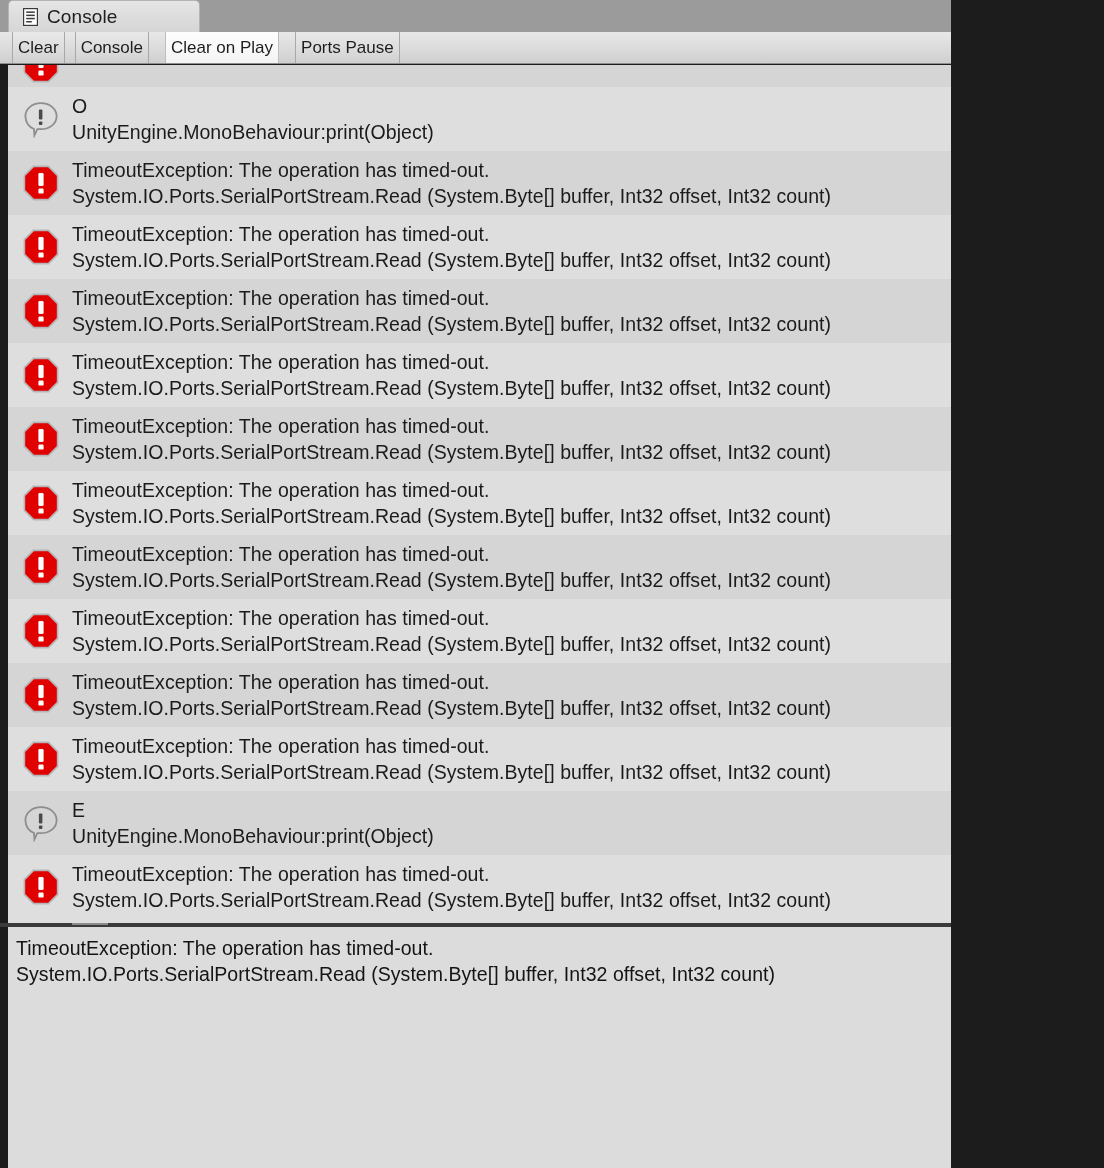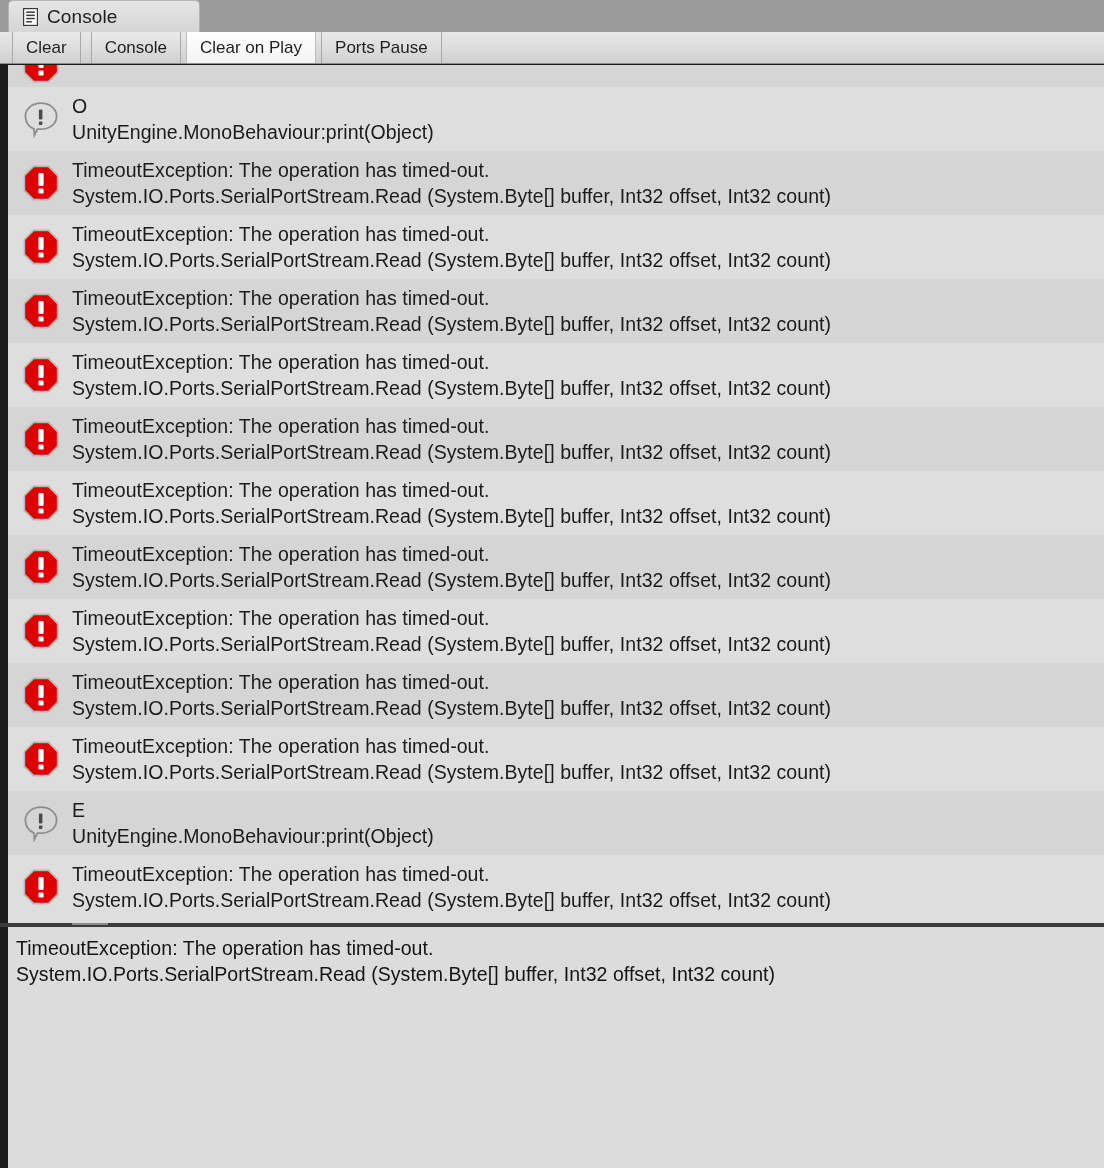--- a/index.html
+++ b/index.html
@@ -7,21 +7,21 @@
     margin: 0;
     padding: 0;
     background: #1c1c1c;
   }
   body {
     font-family: "Liberation Sans", "DejaVu Sans", sans-serif;
     -webkit-font-smoothing: antialiased;
   }
   #app {
     position: relative;
-    width: 1104px;
+    width: 951px;
     height: 1168px;
     overflow: hidden;
     background: #1c1c1c;
   }
 
   
   .titlebar {
     position: absolute;
     left: 0; top: 0;
     width: 1104px;
@@ -72,32 +72,32 @@
     box-sizing: border-box;
     display: flex;
     align-items: stretch;
     padding-left: 12px;
   }
   .tb-btn {
     position: relative;
     display: flex;
     align-items: center;
     justify-content: center;
-    padding: 0 13px;
+    padding: 0 5px;
     font-size: 17px;
     color: #1e1e1e;
     background: linear-gradient(to bottom, #e9e9e9 0%, #dedede 50%, #d0d0d0 100%);
     border-left: 1px solid #a8a8a8;
     border-right: 1px solid #a8a8a8;
     box-sizing: border-box;
     white-space: nowrap;
     cursor: default;
     line-height: 1;
   }
-  .tb-btn + .tb-btn { margin-left: 5px; }
+  .tb-btn + .tb-btn { margin-left: 16px; }
   .tb-gap { width: 10px; }
   .tb-btn.on {
     background: linear-gradient(to bottom, #fdfdfd 0%, #f8f8f8 60%, #f2f2f2 100%);
     border-left: 1px solid #bdbdbd;
     border-right: 1px solid #bdbdbd;
   }
 
   
   .loglist {
     position: absolute;

